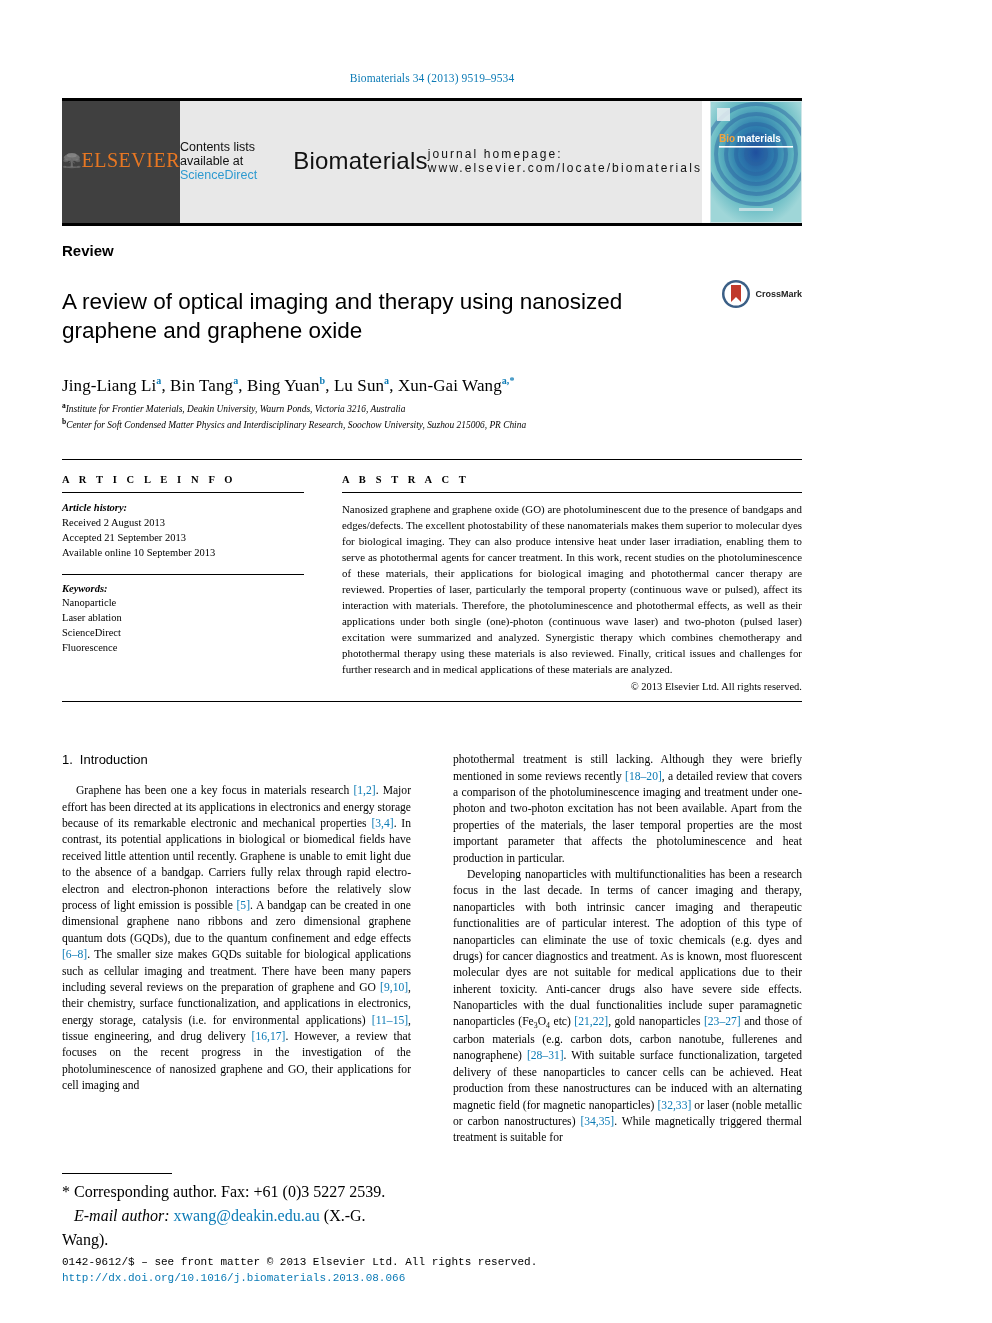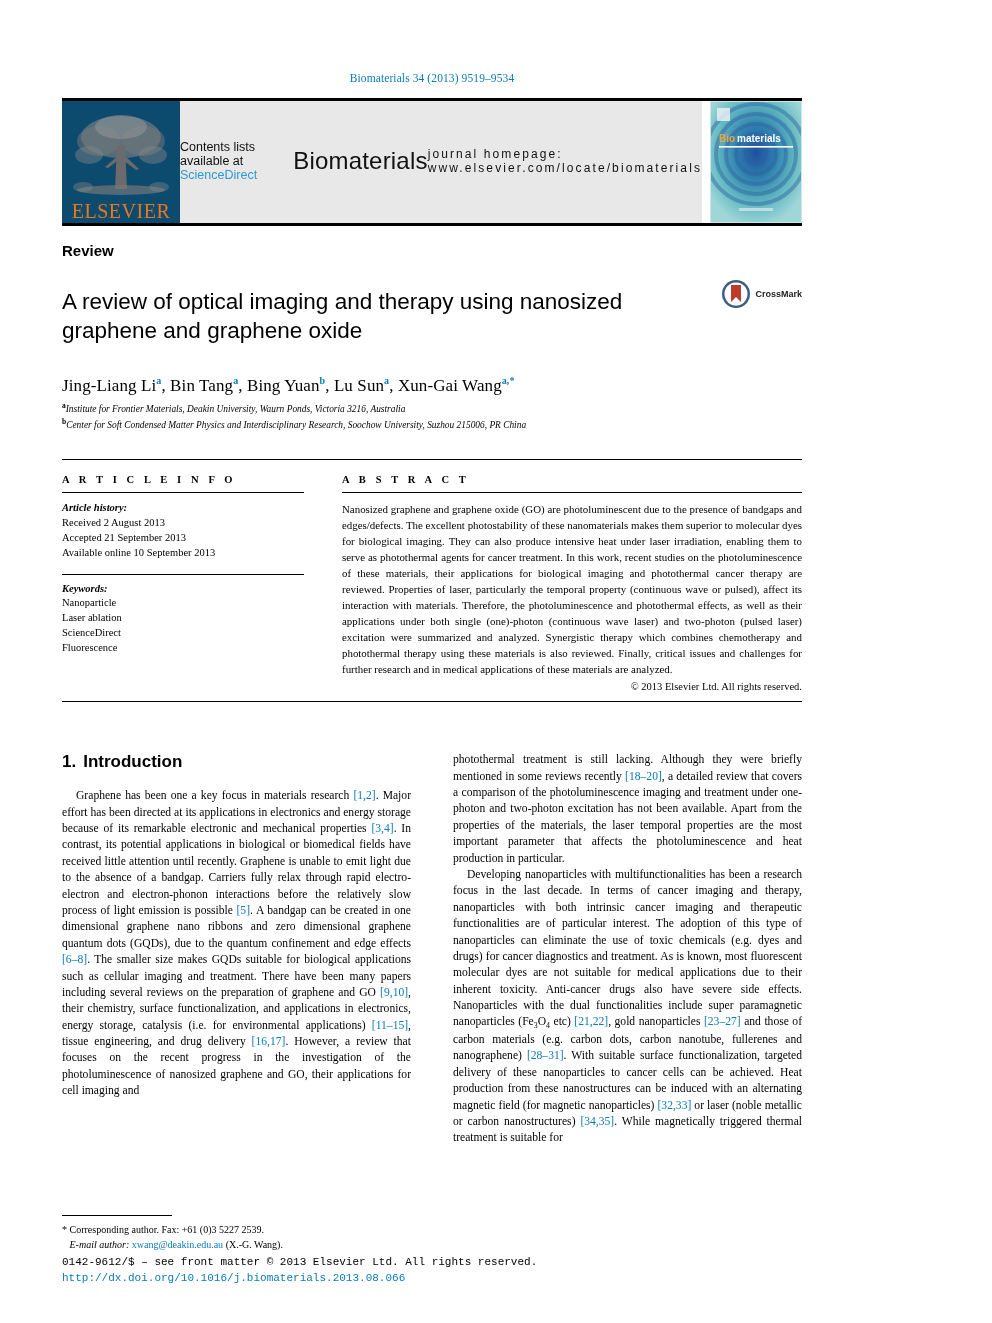--- a/index.html
+++ b/index.html
@@ -39,26 +39,26 @@
     margin-top: 14px;
     border-top: 3px solid #000;
     display: flex;
     align-items: stretch;
     height: 122px;
   }
   .elsevier-logo {
     width: 118px;
     flex: 0 0 118px;
     display: flex;
-    flex-direction: column;
+    flex-direction: row;
     align-items: center;
     justify-content: flex-end;
     padding-bottom: 2px;
     box-sizing: border-box;
-    background: #0c4a6e;
+    background: #404040;
   }
   .tree-svg { display:block; }
   .elsevier-word {
     font-family: "Liberation Serif", serif;
     font-size: 20px;
     letter-spacing: 0.5px;
     color: #E87722;
     line-height: 1;
     margin-top: -2px;
   }
@@ -236,22 +236,22 @@
   }
   .bcol {
     flex: 1 1 0;
     width: 420px;
     position: relative;
   }
   .bcol.left { padding-right: 21px; }
   .bcol.right { padding-left: 21px; }
   .sec-title {
     font-family: "Liberation Sans", sans-serif;
-    font-size: 17px;
-    font-weight: 700;
+    font-size: 13px;
+    font-weight: 400;
     margin-bottom: 16px;
   }
   .sec-title .num { margin-right: 7px; }
   p.body-par {
     font-family: "Liberation Serif", serif;
     font-size: 11.6px;
     line-height: 1.415;
     text-align: justify;
     margin: 0;
     text-indent: 14px;
@@ -267,21 +267,21 @@
     right: 21px;
     bottom: 0;
   }
   .footnote-rule {
     border-top: 1px solid #000;
     width: 110px;
     margin-bottom: 6px;
   }
   .footnote {
     font-family: "Liberation Serif", serif;
-    font-size: 10px;
+    font-size: 16px;
     line-height: 1.5;
   }
   .footnote .ital { font-style: italic; }
 
   
   .page-footer {
     position: absolute;
     left: 62px;
     bottom: 36px;
     font-family: Liberation Mono, monospace;

